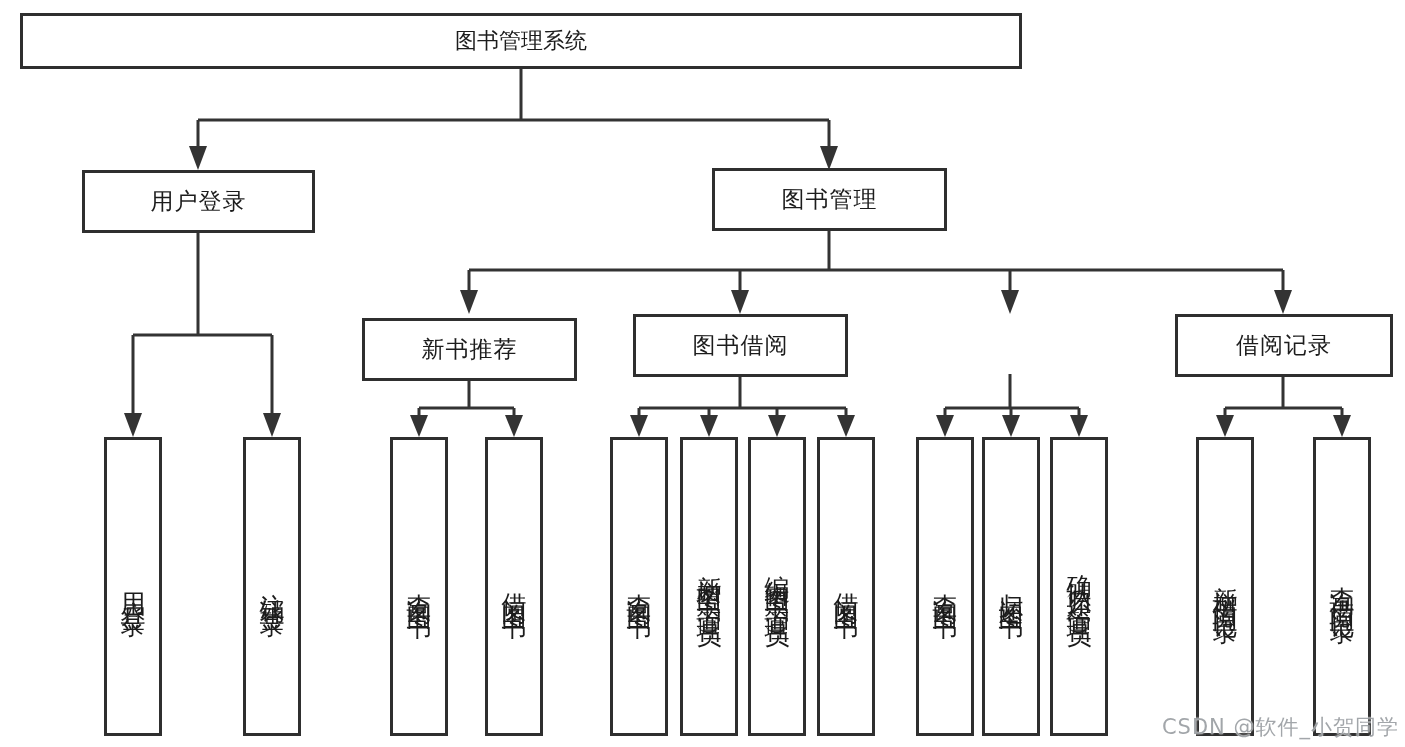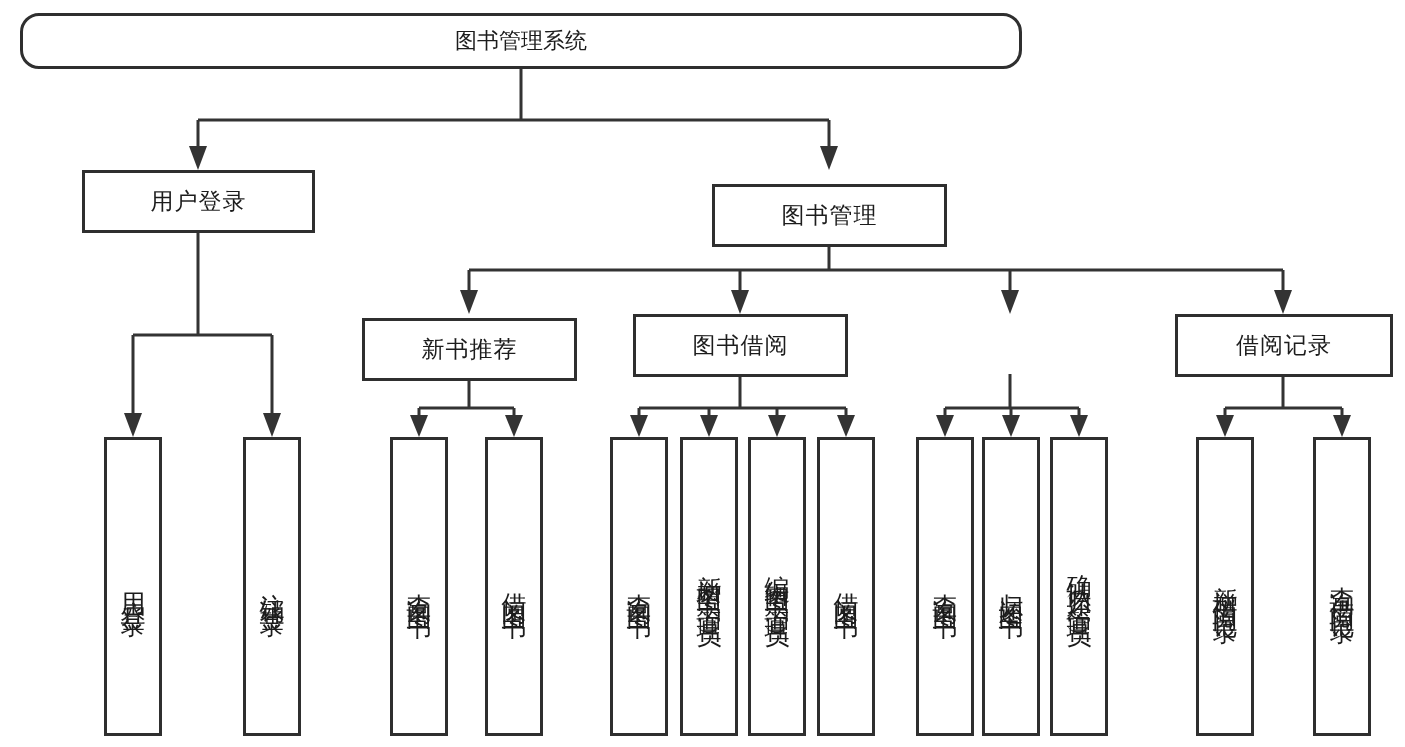--- a/index.html
+++ b/index.html
@@ -23,21 +23,21 @@
   .box{
     position:absolute;
     box-sizing:border-box;
     background:var(--box-fill);
     border:3px solid var(--box-border);
     display:flex;align-items:center;justify-content:center;
     color:var(--text);
     z-index:2;
   }
   .hbox{font-size:23px;letter-spacing:1px;}
-  .root-box{font-size:22px;border-radius:19px;}
+  .root-box{font-size:22px;}
   .vbox{
     writing-mode:vertical-rl;
     font-size:25px;
     letter-spacing:7px;
     line-height:1;
     text-align:center;
   }
   .watermark{
     position:absolute;
     right:6px;bottom:6px;
@@ -105,21 +105,21 @@
     </g>
   </svg>
 
   <div class="box root-box" style="left:20px;top:13px;width:1002px;height:56px">
     <span>图书管理系统</span>
   </div>
 
   <div class="box hbox" style="left:82px;top:170px;width:233px;height:63px">
     <span>用户登录</span>
   </div>
-  <div class="box hbox" style="left:712px;top:184px;width:235px;height:63px">
+  <div class="box hbox" style="left:712px;top:168px;width:235px;height:63px">
     <span>图书管理</span>
   </div>
 
   <div class="box hbox" style="left:362px;top:318px;width:215px;height:63px">
     <span>新书推荐</span>
   </div>
   <div class="box hbox" style="left:633px;top:314px;width:215px;height:63px">
     <span>图书借阅</span>
   </div>
   <div class="box hbox" style="left:1175px;top:314px;width:218px;height:63px">
@@ -163,13 +163,14 @@
     <span>确认归还（管理员）</span>
   </div>
 
   <div class="box vbox" style="left:1196px;top:437px;width:58px;height:299px">
     <span>新增借阅记录</span>
   </div>
   <div class="box vbox" style="left:1313px;top:437px;width:58px;height:299px">
     <span>查询借阅记录</span>
   </div>
 
+  <div class="watermark">CSDN @软件_小贺同学</div>
 </div>
 
 </body></html>

